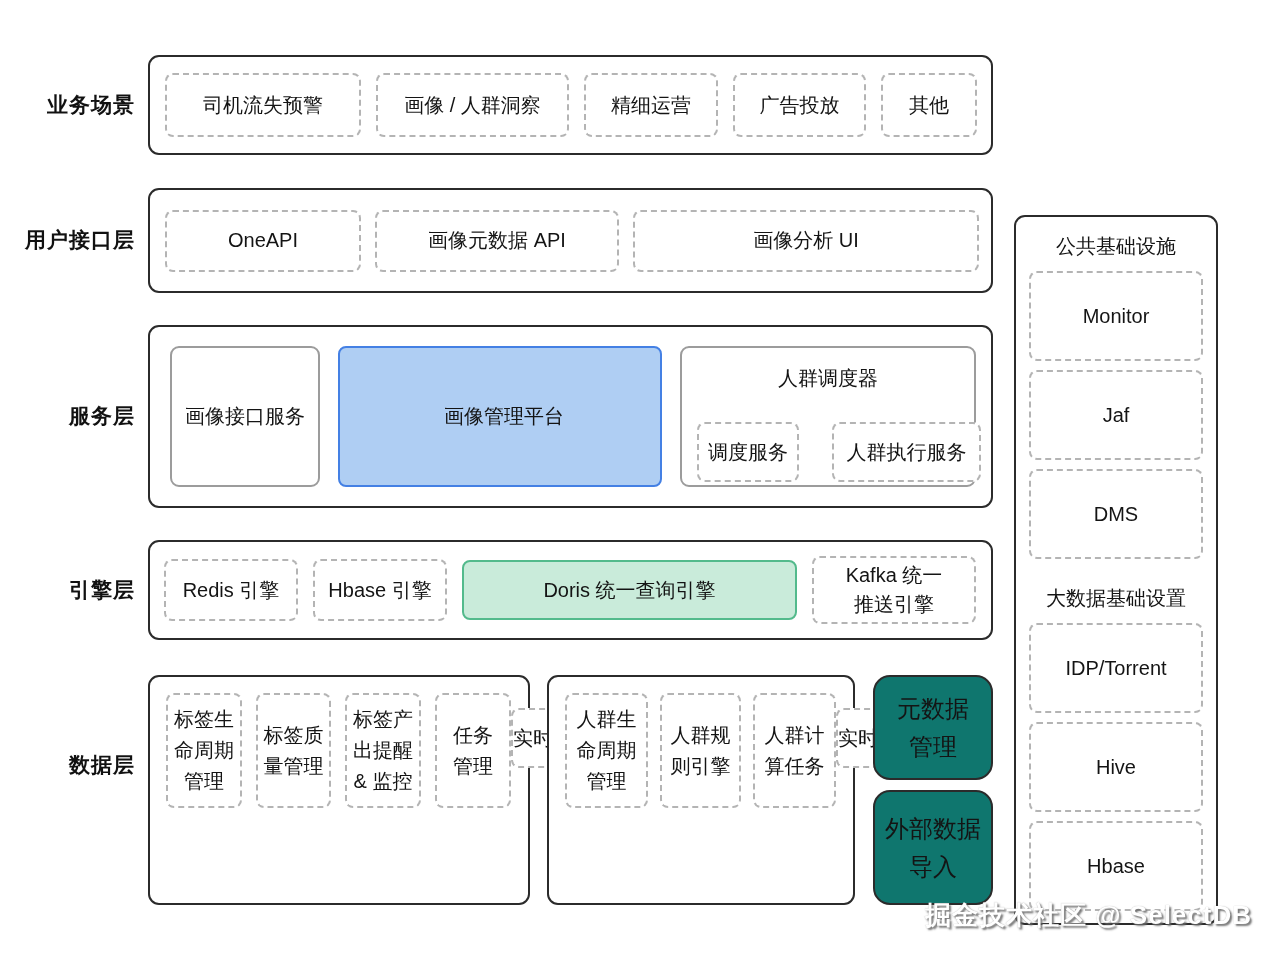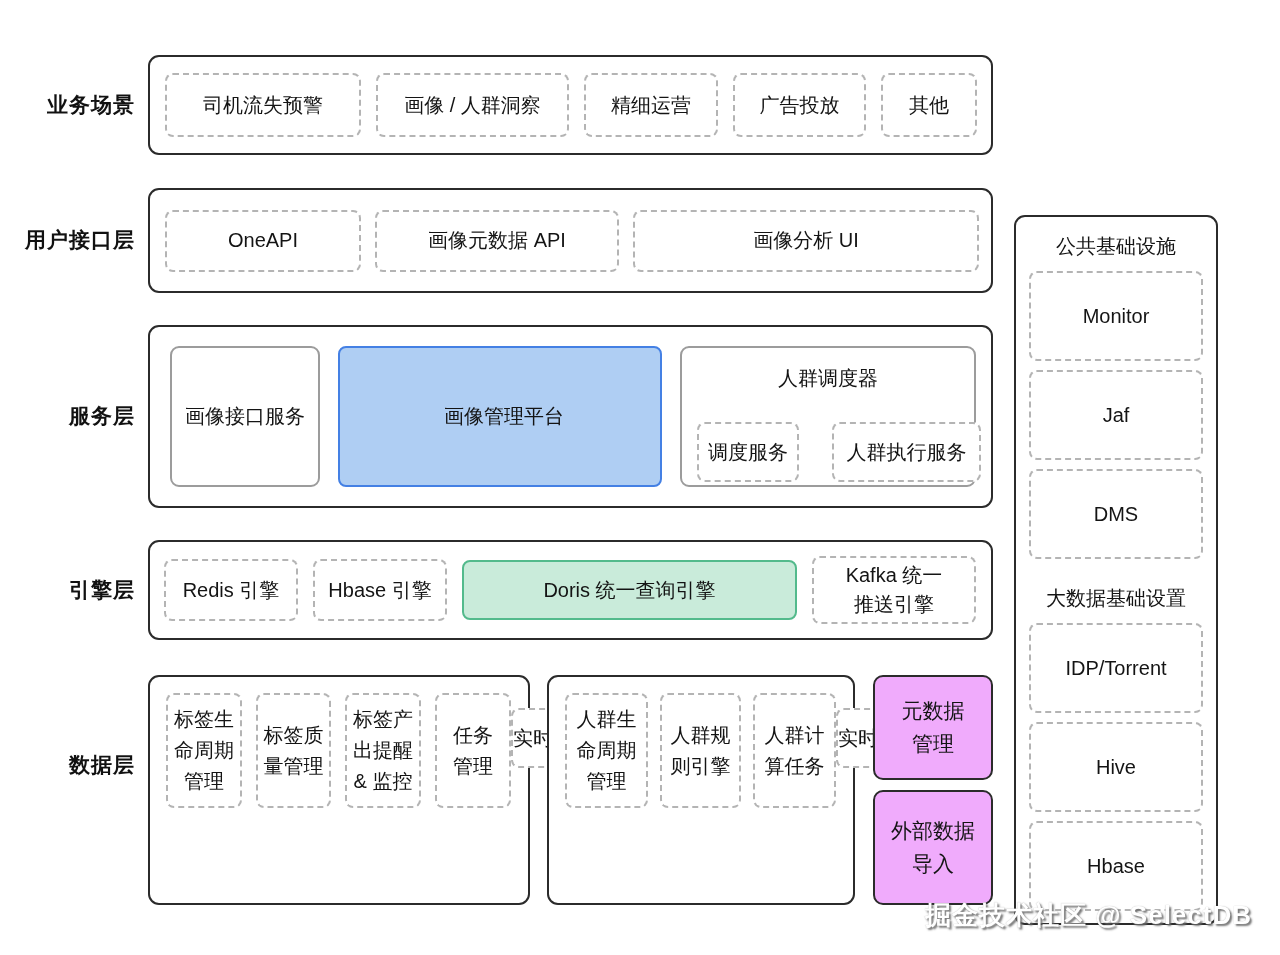--- a/index.html
+++ b/index.html
@@ -30,23 +30,23 @@
 
   
   .box {
     display:flex; align-items:center; justify-content:center;
     text-align:center; font-size:20px; color:#141414;
     background:#fff; border-radius:8px; line-height:1.55;
     flex:0 0 auto;
   }
   .dashed    { border:2px dashed #b4b4b4; }
   .solid-gray{ border:2px solid #9c9c9c; border-radius:9px; }
-  .solid-dark{ position:absolute; border:2.5px solid #2b2b2b; border-radius:10px;
+  .solid-dark{ position:absolute; border:2.5px solid #2b2b2b; border-radius:17px;
                display:flex; align-items:center; justify-content:center;
-               text-align:center; font-size:21px; line-height:1.55; background:#f0abfc; }
+               text-align:center; font-size:24px; line-height:1.55; background:#0f766e; }
   .pre { white-space:pre-line; }
 
   .blue-box {
     background:var(--blue-fill,#AFCEF3);
     border:2px solid var(--blue-border,#4480E4);
     padding-left:8px;
   }
   .green-box {
     background:var(--green-fill,#C9EBDA);
     border:2px solid var(--green-border,#53BA8C);

